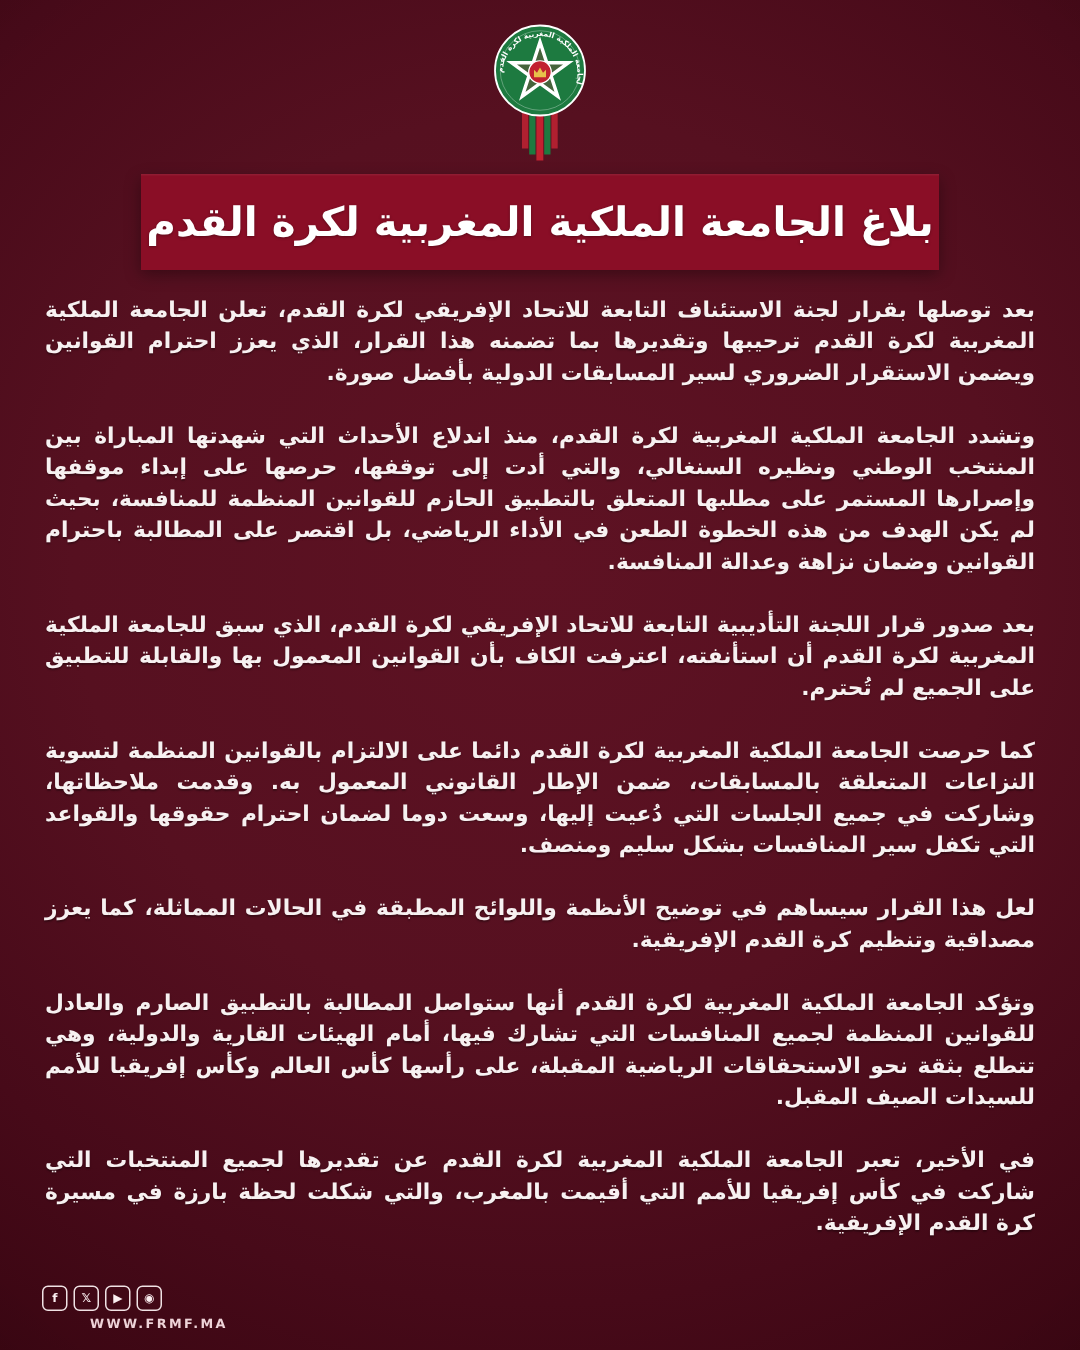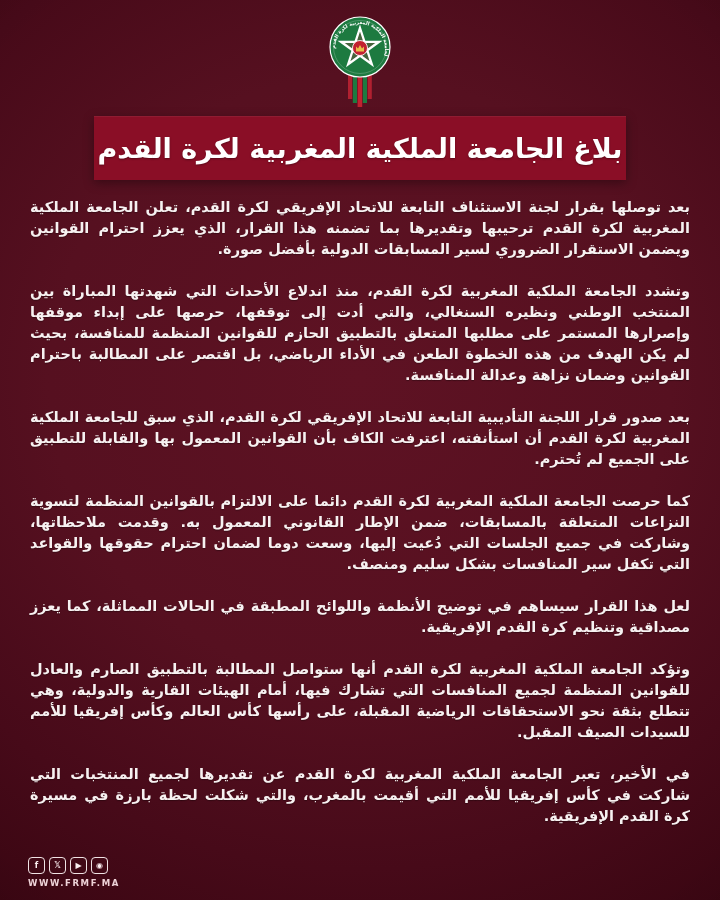--- a/index.html
+++ b/index.html
@@ -64,20 +64,21 @@
     font-weight: bold;
     display: flex; align-items: center; justify-content: center;
     line-height: 1;
   }
   .website {
     margin-top: 4px;
     color: #eed3d8;
     font-size: 8.5px;
     font-weight: bold;
     letter-spacing: 1.6px;
+    margin-left: 32px;
   }
 </style>
 </head>
 <body>
 
 <div class="vignette"></div>
 
 <svg class="crest" viewBox="0 0 82 96" aria-hidden="true">
 
   <g>

